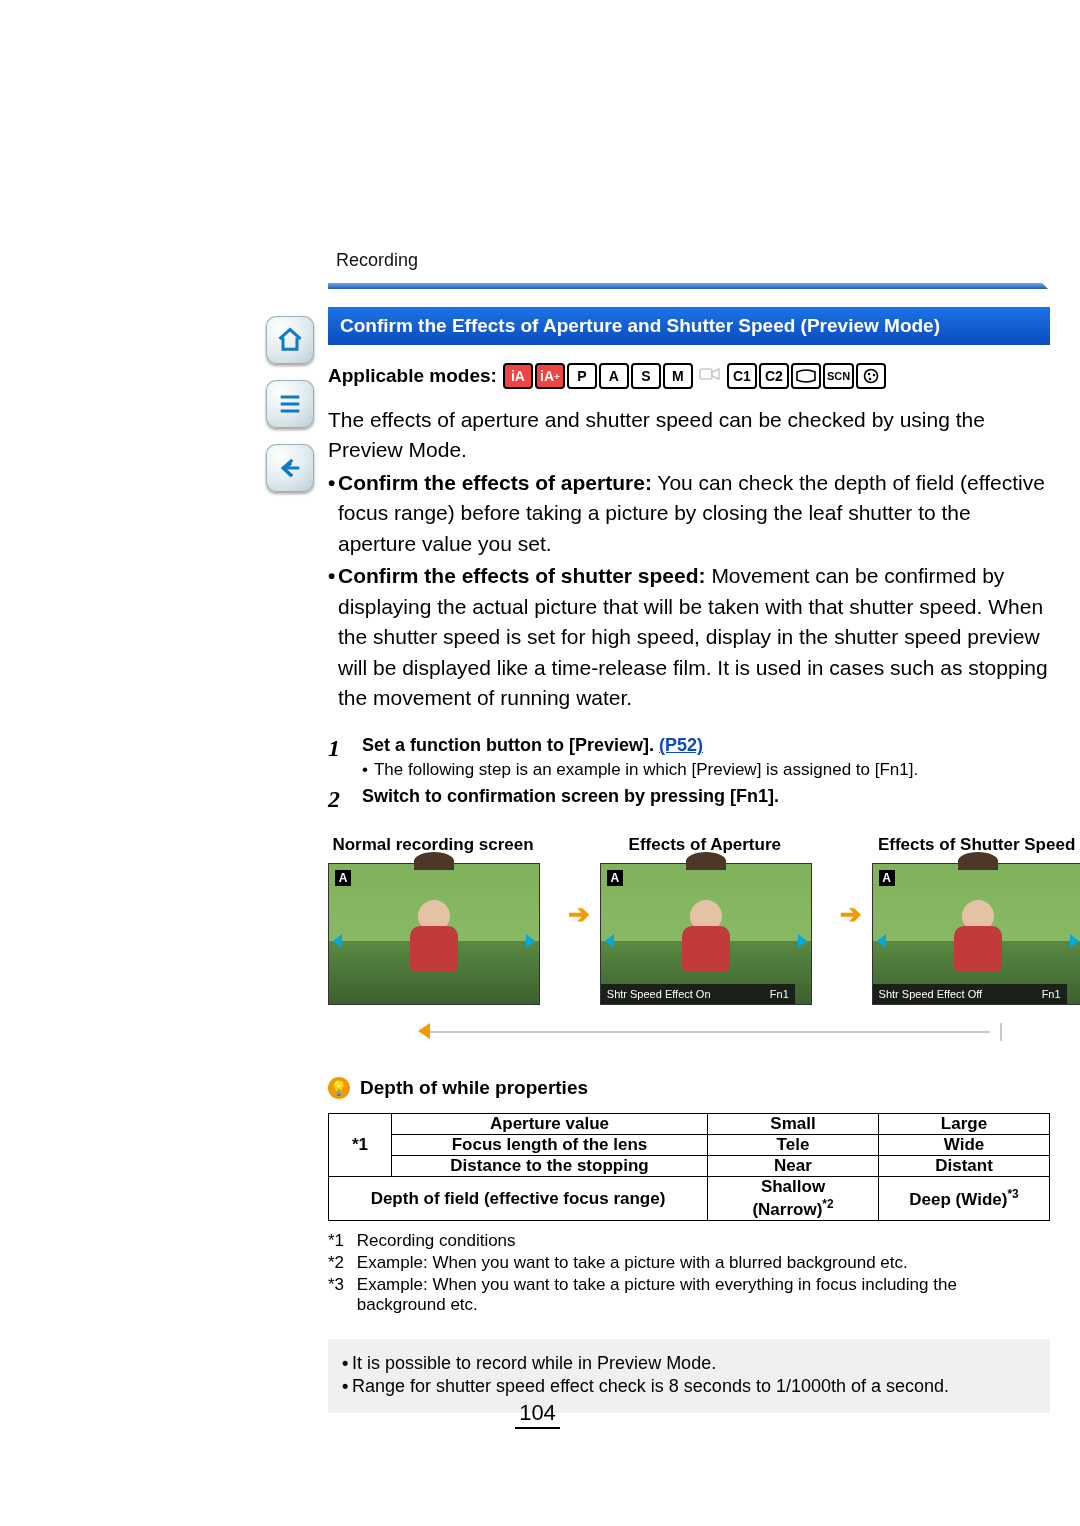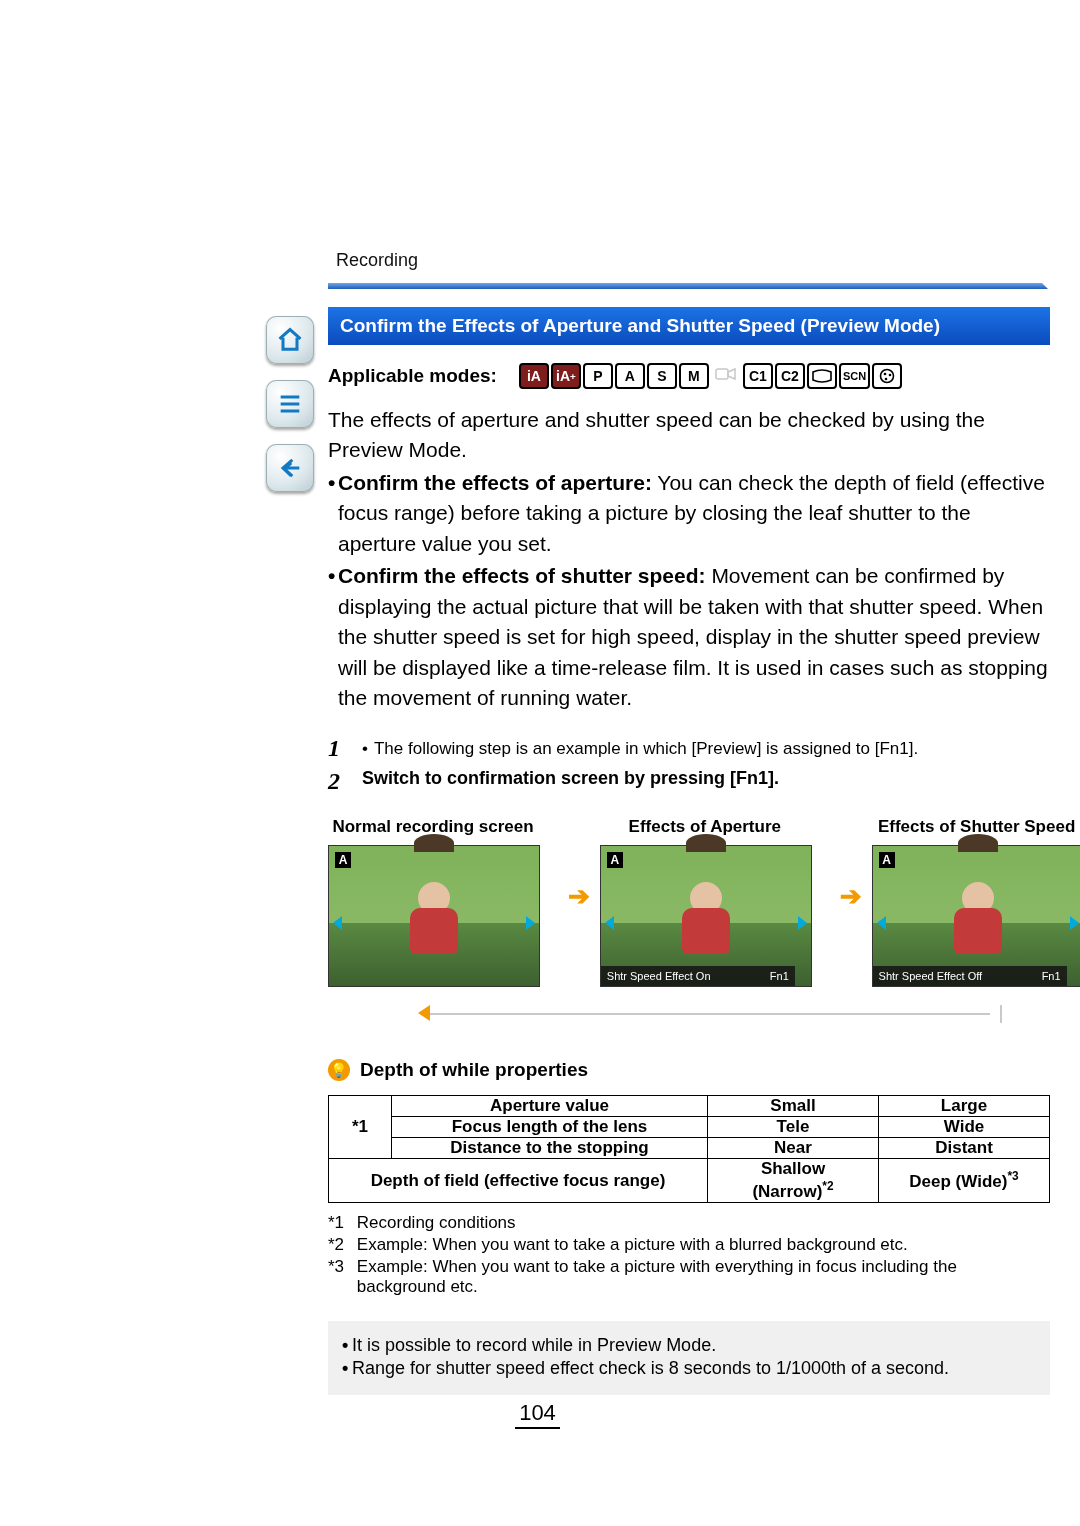--- a/index.html
+++ b/index.html
@@ -2,24 +2,24 @@
 <html><head>
 <meta charset="utf-8">
 <style>
   html,body{margin:0;padding:0;background:#fff;font-family:Arial,Helvetica,sans-serif;color:#000;}
   .page{width:948px;height:1526px;margin:0 auto;position:relative;background:#fff;}
   .content{position:absolute;left:262px;top:250px;width:722px;}
   .section-tag{font-size:18px;color:#111;margin-bottom:12px;padding-left:8px;}
   .blue-bar{height:6px;background:linear-gradient(to bottom,#6ea8ec,#1e5db5);position:relative;margin-bottom:10px;}
   .blue-bar:after{content:"";position:absolute;right:-4px;top:-6px;width:0;height:0;border-left:18px solid transparent;border-top:18px solid #ffffff;}
   .heading{background:linear-gradient(to bottom,#1d73e6,#0a4bbd);color:#fff;font-size:19px;font-weight:bold;padding:8px 12px;margin-top:18px;}
-  .applic{font-size:19px;font-weight:bold;margin:18px 0 6px 0;display:flex;align-items:center;gap:22px;}
+  .applic{font-size:19px;font-weight:bold;margin:18px 0 6px 0;display:flex;align-items:center;gap:6px;}
   .mode-row{display:flex;gap:2px;}
   .mode{display:inline-flex;align-items:center;justify-content:center;min-width:22px;height:22px;border:2px solid #000;border-radius:4px;font-size:14px;font-weight:bold;font-family:Arial;padding:0 2px;}
-  .mode.active{background:#7f1d1d;color:#fff;text-align:center;}
+  .mode.active{background:#ef4444;color:#fff;text-align:center;}
   .mode.dim{border-color:#bdbdbd;color:#bdbdbd;}
   .body-text{font-size:21px;line-height:1.45;margin-top:16px;}
   .body-text p{margin:0;}
   .bullet{display:flex;margin-top:2px;}
   .bullet .dot{width:10px;flex:none;font-weight:bold;}
   .bullet .txt{flex:1;}
   .steps{margin-top:22px;}
   .step-row{display:flex;gap:14px;margin-bottom:6px;}
   .step-num{font-family:Georgia,'Times New Roman',serif;font-style:italic;font-weight:bold;font-size:24px;width:20px;}
   .step-body{flex:1;}
@@ -136,20 +136,21 @@
       <div class="bullet">
         <div class="dot">•</div>
         <div class="txt"><b>Confirm the effects of shutter speed:</b><span> Movement can be confirmed by displaying the actual picture that will be taken with that shutter speed. When the shutter speed is set for high speed, display in the shutter speed preview will be displayed like a time-release film. It is used in cases such as stopping the movement of running water.</span></div>
       </div>
     </div>
 
     <div class="steps">
       <div class="step-row">
         <div class="step-num">1</div>
         <div class="step-body">
+          <div class="step-title"><span>Set a function button to [Preview].</span> <a class="link">(P52)</a></div>
           <div class="step-sub">The following step is an example in which [Preview] is assigned to [Fn1].</div>
         </div>
       </div>
       <div class="step-row">
         <div class="step-num">2</div>
         <div class="step-body">
           <div class="step-title">Switch to confirmation screen by pressing [Fn1].</div>
         </div>
       </div>
     </div>

